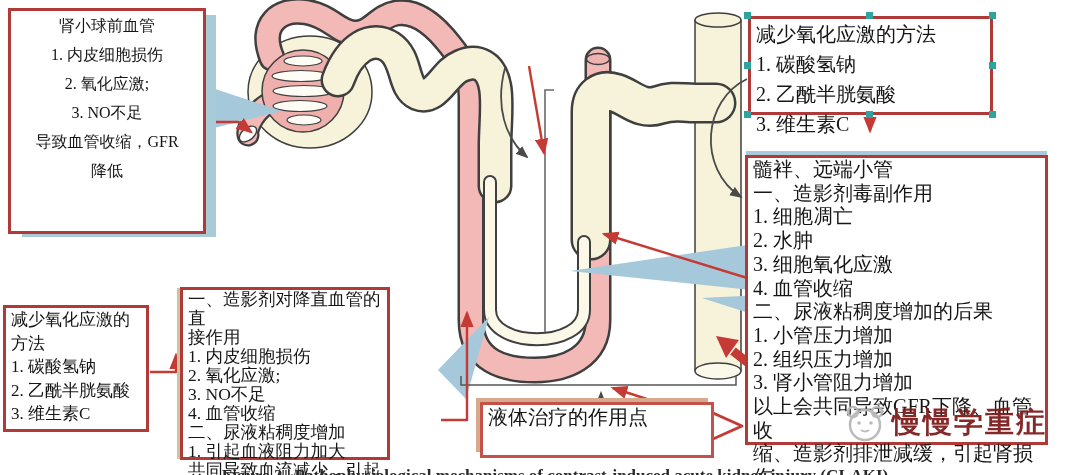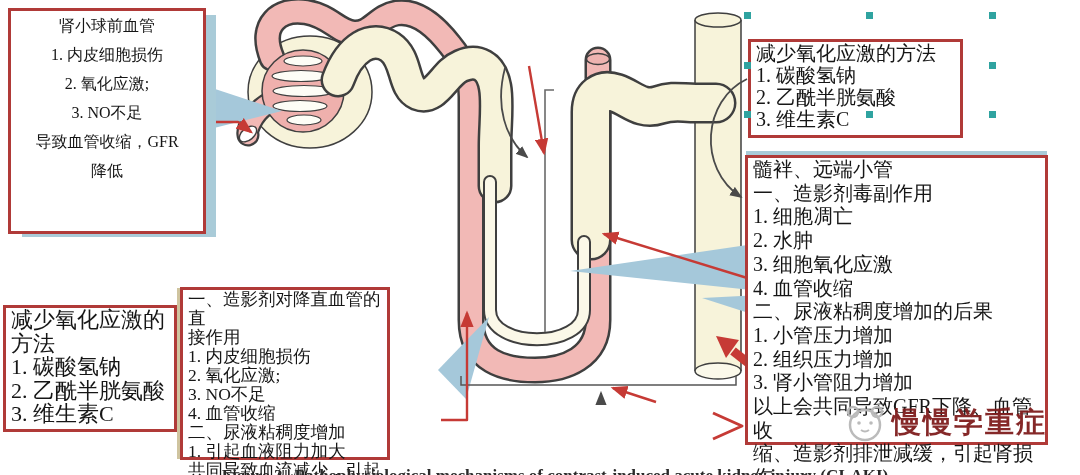--- a/index.html
+++ b/index.html
@@ -6,24 +6,24 @@
   #stage{position:relative;width:1080px;height:475px;overflow:hidden;background:#ffffff;
          font-family:"Liberation Serif",serif;}
   #diagram-svg{position:absolute;left:0;top:0;z-index:1;}
   .abox{position:absolute;z-index:3;background:#fff;border:3px solid #b03a38;color:#161616;
         white-space:pre-line;box-sizing:border-box;padding:0 5px;
         font-family:"Liberation Serif",serif;}
   #box-preglomerular{left:8px;top:8px;width:198px;height:226px;font-size:16px;line-height:29px;
         box-shadow:12px 5px 0 -2px #a9cbd8;text-align:center;}
   #box-loop-diuretic{left:487px;top:24px;width:86px;height:43px;font-size:18px;line-height:20px;
         padding:1px 4px;box-shadow:7px 4px 0 -1px #a9cbd8;}
-  #box-reduce-ox-top{left:748px;top:16px;width:215px;height:99px;font-size:20px;line-height:22px;margin-top:23px;}
+  #box-reduce-ox-top{left:748px;top:16px;width:245px;height:99px;font-size:20px;line-height:30px;}
   #box-medullary{left:745px;top:133px;width:303px;height:290px;font-size:20px;line-height:23.7px;
         box-shadow:0 -5px 0 -1px #a9cbd8;margin-top:22px;}
-  #box-reduce-ox-left{left:3px;top:305px;width:174px;height:127px;font-size:22px;line-height:23.5px;}
+  #box-reduce-ox-left{left:3px;top:305px;width:146px;height:127px;font-size:17px;line-height:23.5px;}
   #box-vasa-recta{left:180px;top:287px;width:210px;height:173px;font-size:17.5px;line-height:19px;
         box-shadow:-4px 0 0 -1px #cfc49f;}
   #box-fluid-therapy{left:480px;top:402px;width:234px;height:56px;font-size:20px;line-height:24px;
         border-color:#c4524a;box-shadow:-5px -5px 0 -1px #d9a98c;}
   .hd{position:absolute;width:7px;height:7px;background:#2fa3a0;z-index:4;}
   #watermark{position:absolute;left:843px;top:399px;z-index:5;display:flex;align-items:center;gap:5px;
         color:#7f1d1d;font-weight:bold;font-size:29px;font-family:"Liberation Sans",sans-serif;
         letter-spacing:2px;opacity:.95;}
   #caption{position:absolute;left:150px;top:466px;width:810px;z-index:5;text-align:center;
         font-weight:bold;font-size:17px;color:#2a2a2a;white-space:nowrap;
@@ -163,20 +163,21 @@
   <div class="abox" id="box-vasa-recta">一、造影剂对降直血管的直
 接作用
 1. 内皮细胞损伤
 2. 氧化应激;
 3. NO不足
 4. 血管收缩
 二、尿液粘稠度增加
 1. 引起血液阻力加大
 共同导致血流减少，引起低氧</div>
 
+  <div class="abox" id="box-fluid-therapy">液体治疗的作用点</div>
 
   <div id="watermark">
     <svg width="44" height="48" viewBox="0 0 44 48">
       <circle cx="22" cy="26" r="15" fill="none" stroke="#b8b8b8" stroke-width="2.5"></circle>
       <circle cx="10" cy="13" r="5" fill="none" stroke="#b8b8b8" stroke-width="2.5"></circle>
       <circle cx="34" cy="13" r="5" fill="none" stroke="#b8b8b8" stroke-width="2.5"></circle>
       <circle cx="16" cy="24" r="1.8" fill="#b8b8b8"></circle>
       <circle cx="28" cy="24" r="1.8" fill="#b8b8b8"></circle>
       <path d="M18,31 Q22,34 26,31" fill="none" stroke="#b8b8b8" stroke-width="2"></path>
     </svg>

